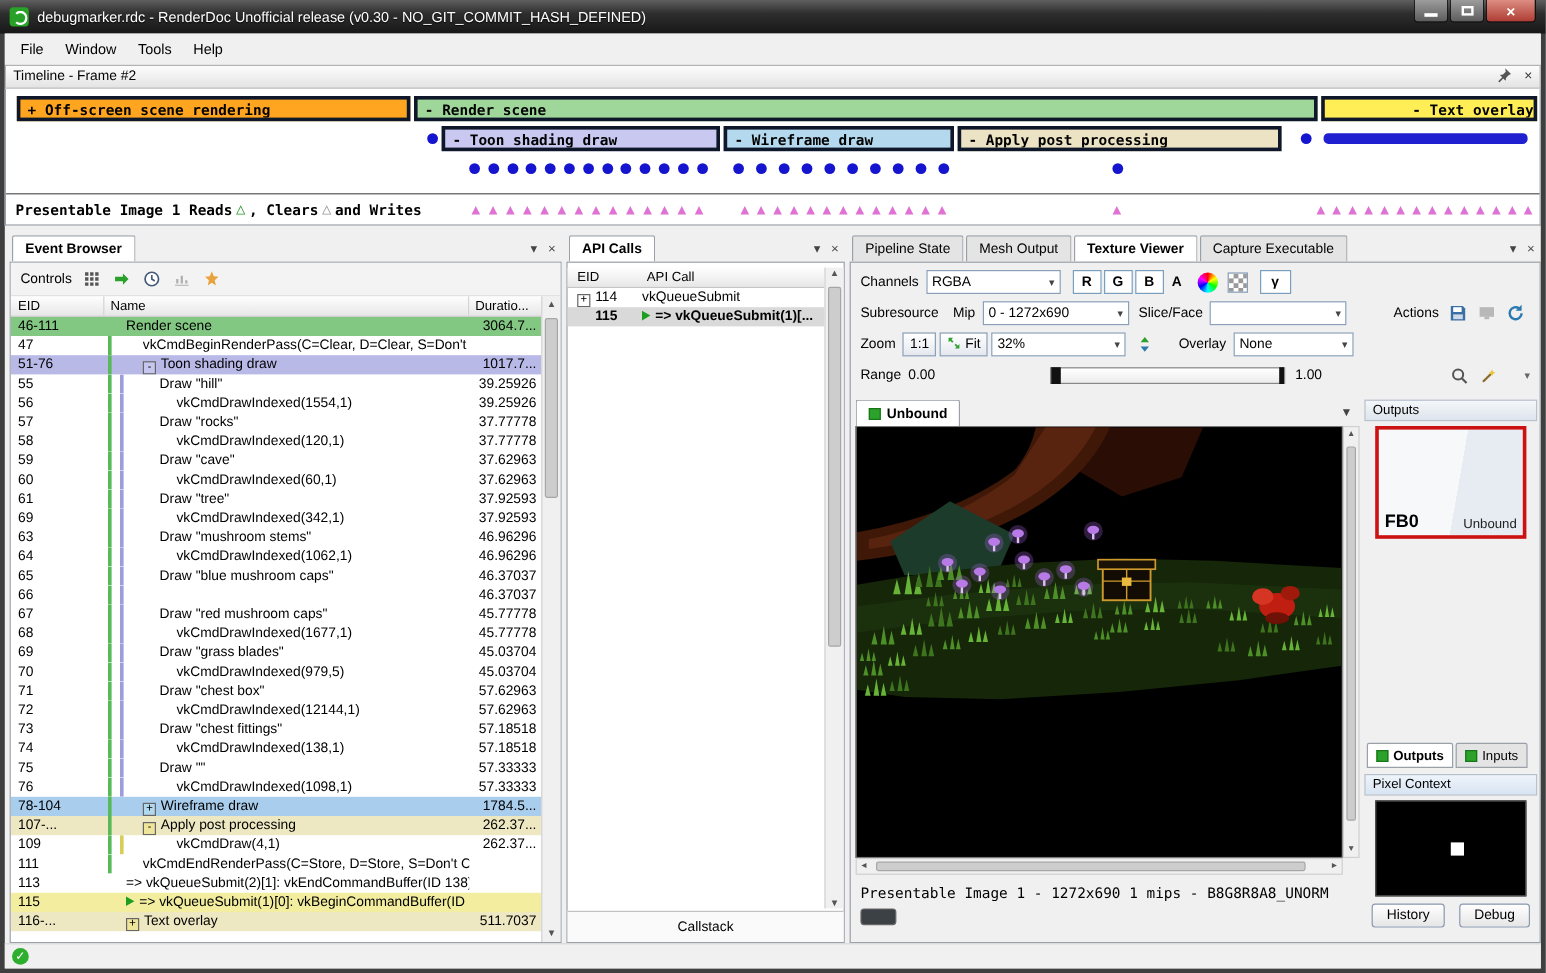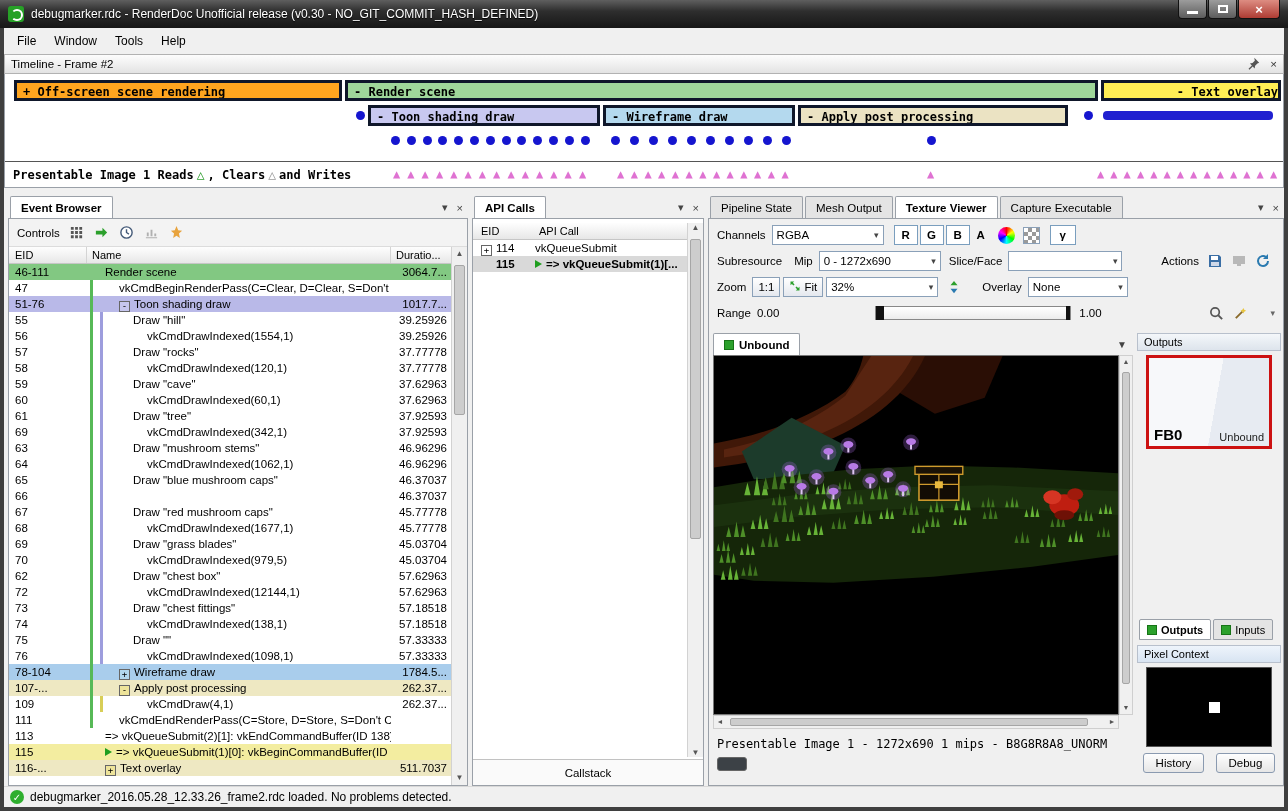--- a/index.html
+++ b/index.html
@@ -411,21 +411,21 @@
               <div class="eid">69</div>
               <div class="ename"><span class="gut" style="background: rgb(87, 185, 87); left: 3px;"></span><span class="gut" style="background: rgb(157, 157, 221); left: 13px;"></span><span class="ntext" style="padding-left: 46px;"><span>Draw "grass blades"</span></span></div>
               <div class="edur">45.03704</div>
             </div>
             <div class="erow">
               <div class="eid">70</div>
               <div class="ename"><span class="gut" style="background: rgb(87, 185, 87); left: 3px;"></span><span class="gut" style="background: rgb(157, 157, 221); left: 13px;"></span><span class="ntext" style="padding-left: 60px;"><span>vkCmdDrawIndexed(979,5)</span></span></div>
               <div class="edur">45.03704</div>
             </div>
             <div class="erow">
-              <div class="eid">62</div>
+              <div class="eid">71</div>
               <div class="ename"><span class="gut" style="background: rgb(87, 185, 87); left: 3px;"></span><span class="gut" style="background: rgb(157, 157, 221); left: 13px;"></span><span class="ntext" style="padding-left: 46px;"><span>Draw "chest box"</span></span></div>
               <div class="edur">57.62963</div>
             </div>
             <div class="erow">
               <div class="eid">72</div>
               <div class="ename"><span class="gut" style="background: rgb(87, 185, 87); left: 3px;"></span><span class="gut" style="background: rgb(157, 157, 221); left: 13px;"></span><span class="ntext" style="padding-left: 60px;"><span>vkCmdDrawIndexed(12144,1)</span></span></div>
               <div class="edur">57.62963</div>
             </div>
             <div class="erow">
               <div class="eid">73</div>
@@ -820,17 +820,16 @@
             <button class="btn">History</button>
             <button class="btn">Debug</button>
           </div>
         </div>
 
       </div>
     </div>
 
     <div class="statusbar">
       <span class="check">✓</span>
-      <span>debugmarker_2016.05.28_12.33.26_frame2.rdc loaded. No problems detected.</span>
     </div>
 
   </div>
 </div>
 
 </body></html>

